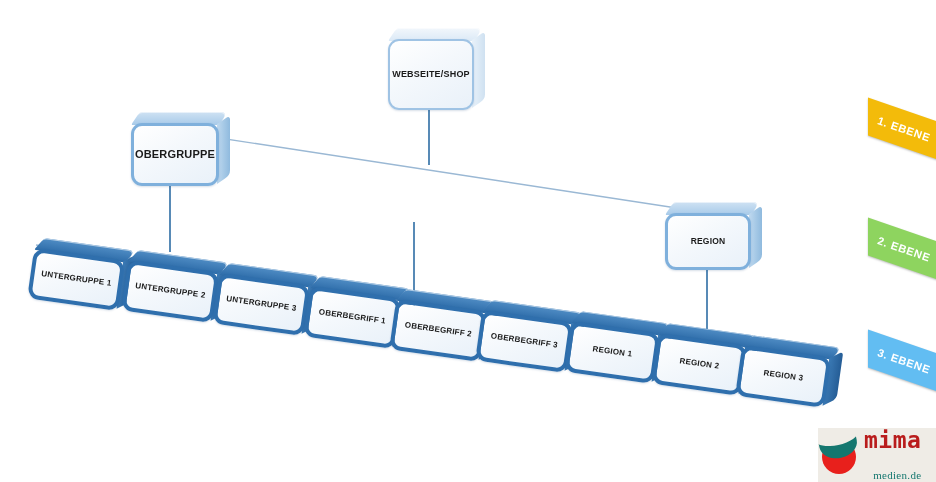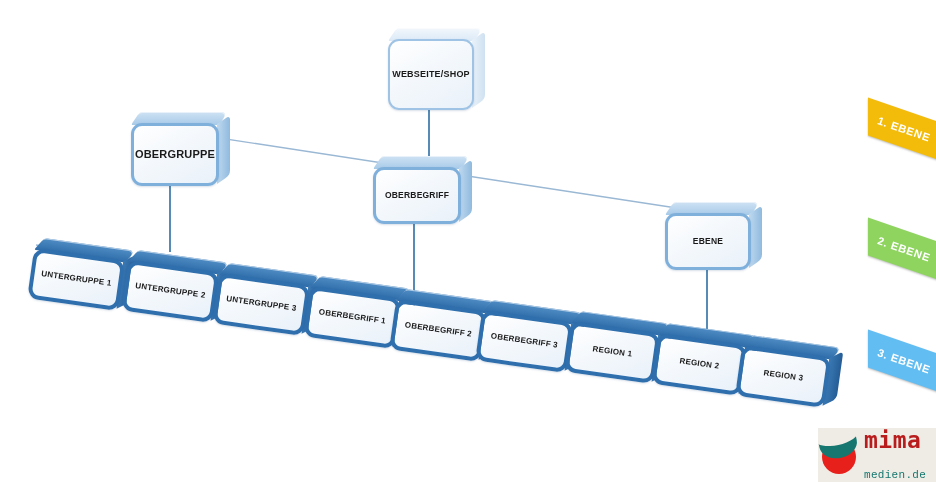--- a/index.html
+++ b/index.html
@@ -208,21 +208,21 @@
     line-height: 1;
   }
   #logo .w1 {
     font-family: "DejaVu Sans Mono", monospace;
     font-size: 23px;
     font-weight: 700;
     color: #b91c1c;
     letter-spacing: .5px;
   }
   #logo .w2 {
-    font-family: Liberation Mono, monospace;
+    font-family: Liberation Serif, serif;
     font-size: 11px;
     color: #15776f;
     letter-spacing: .3px;
     margin-top: 18px;
     text-align: right;
   }
 </style>
 </head>
 <body>
 
@@ -256,35 +256,27 @@
 
   <div class="node lvl2" style="left:131px; top:112px; width:88px; height:74px; transform:rotate(0deg);">
     <div class="shell">
       <div class="lid"></div>
       <div class="side"></div>
       <div class="frame"></div>
       <div class="label" style="font-size:11px;">OBERGRUPPE</div>
     </div>
   </div>
 
-  <div class="node lvl2" style="left:373px; top:156px; width:88px; height:68px; transform:rotate(0deg);">
-    <div class="shell">
-      <div class="lid"></div>
-      <div class="side"></div>
-      <div class="frame"></div>
-      <div class="label" style="font-size:8.5px;">OBERBEGRIFF</div>
-    </div>
-  </div>
 
   <div class="node lvl2" style="left:665px; top:202px; width:86px; height:68px; transform:rotate(0deg);">
     <div class="shell">
       <div class="lid"></div>
       <div class="side"></div>
       <div class="frame"></div>
-      <div class="label" style="font-size:8.5px;">EBENE</div>
+      <div class="label" style="font-size:8.5px;">REGION</div>
     </div>
   </div>
 
   <div class="node lvl3" style="left:31px; top:243px; width:92px; height:62px; transform:rotate(8deg);">
     <div class="shell">
       <div class="lid"></div>
       <div class="side"></div>
       <div class="frame"></div>
       <div class="label" style="font-size:8px;">UNTERGRUPPE 1</div>
     </div>

